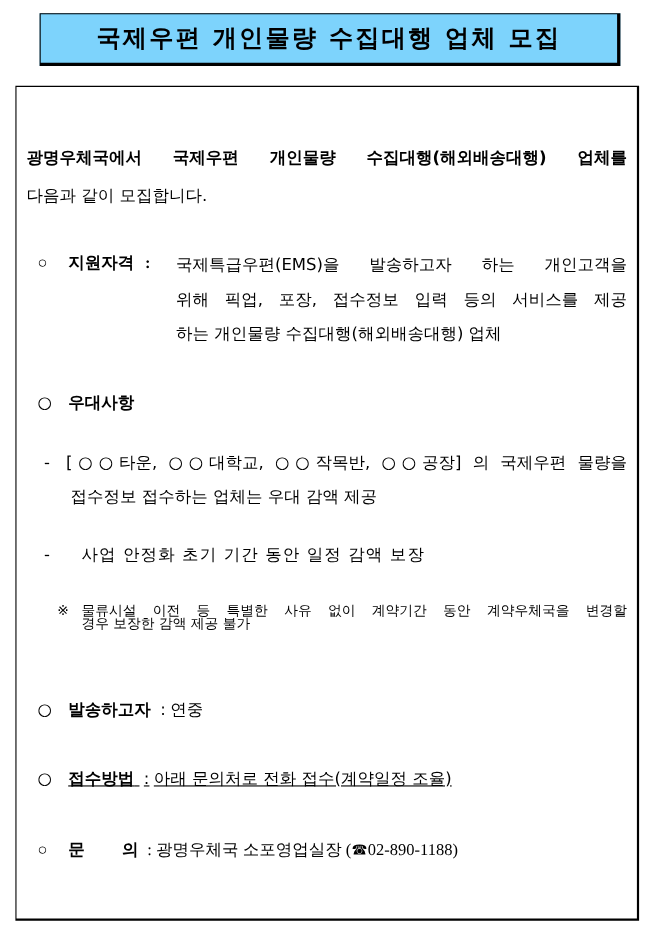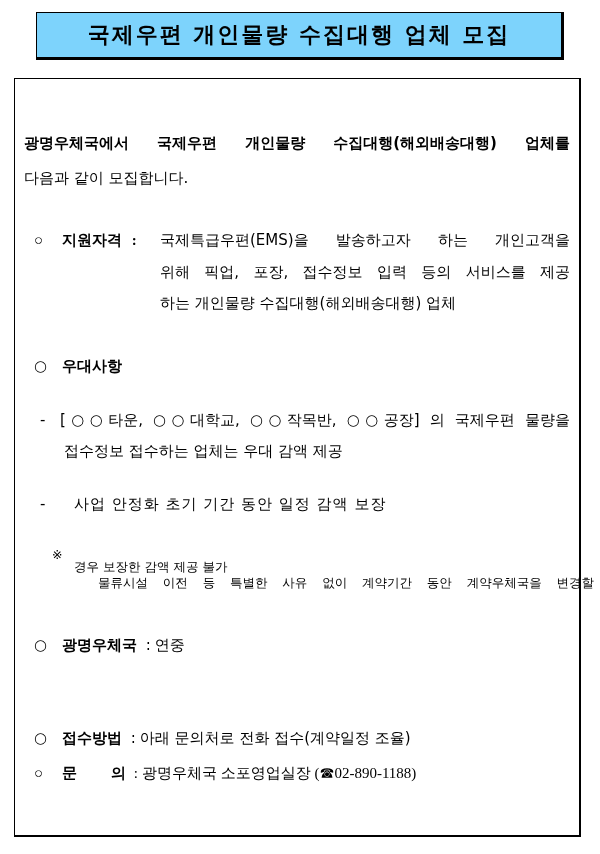--- a/index.html
+++ b/index.html
@@ -42,29 +42,29 @@
 </div>
 
 <div class="line" style="left:40px; top:410px;">-</div>
 <div class="line j" style="left:60px; top:410px; width:510px;">[○○타운, ○○대학교, ○○작목반, ○○공장] 의 국제우편 물량을</div>
 <div class="line" style="left:64px; top:441px;">접수정보 접수하는 업체는 우대 감액 제공</div>
 
 <div class="line" style="left:40px; top:494px;">-</div>
 <div class="line" style="left:58px; top:494px; letter-spacing:1px;margin-left:16px;">사업 안정화 초기 기간 동안 일정 감액 보장</div>
 
 <div class="line small" style="left:52px; top:545px;">※</div>
-<div class="line small j" style="left:74px; top:573px; width:496px;margin-left:24px;">물류시설 이전 등 특별한 사유 없이 계약기간 동안 계약우체국을 변경할</div>
+<div class="line small j" style="left:74px; top:545px; width:496px;">물류시설 이전 등 특별한 사유 없이 계약기간 동안 계약우체국을 변경할</div>
 <div class="line small" style="left:74px; top:557px;">경우 보장한 감액 제공 불가</div>
 
 <div class="line" style="left:34px; top:635px;">
-  <span class="bullet">○</span><span class="bold">광명우체국</span>
+  <span class="bullet">○</span><span class="bold">발송하고자</span>
   <span style="margin:0 4px;">:</span><span>연중</span>
 </div>
 
-<div class="line" style="left:34px; top:728px;">
+<div class="line" style="left:34px; top:698px;text-decoration:underline;">
   <span class="bullet">○</span><span class="bold">접수방법</span>
   <span style="margin:0 4px;">:</span><span>아래 문의처로 전화 접수(계약일정 조율)</span>
 </div>
 
 <div class="line" style="left:34px; top:763px;font-family:Liberation Serif, serif;">
   <span class="bullet">○</span><span class="bold">문</span><span style="display:inline-block; width:34px;"></span><span class="bold">의</span>
   <span style="margin:0 4px;">:</span><span>광명우체국 소포영업실장 (</span><span>☎</span><span>02-890-1188</span><span>)</span>
 </div>
 
 </body></html>

